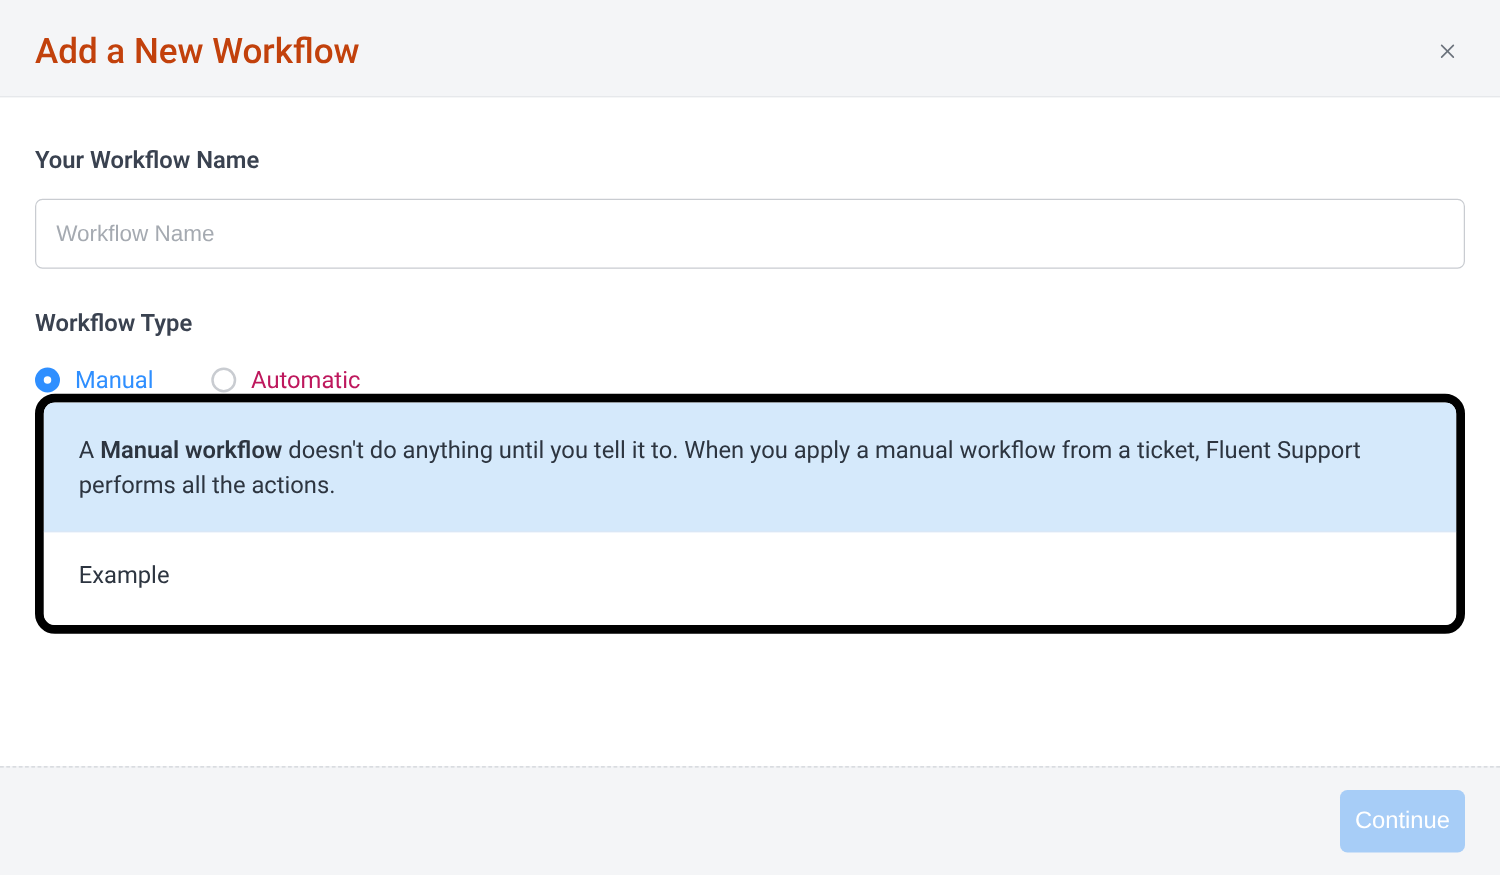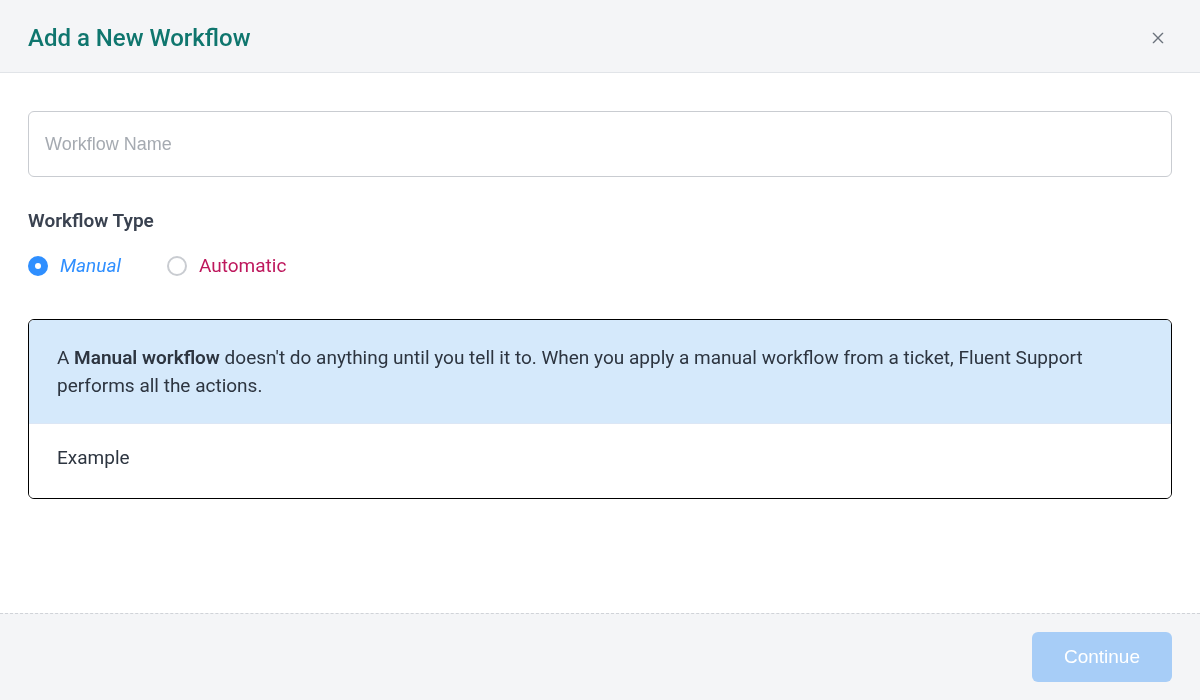--- a/index.html
+++ b/index.html
@@ -13,23 +13,23 @@
   }
   .modal-header {
     display: flex;
     align-items: center;
     justify-content: space-between;
     padding: 24px 28px 20px 28px;
     border-bottom: 1px solid #e1e4e8;
     background: #f4f5f7;
   }
   .modal-title {
-    font-size: 24px;
+    font-size: 28px;
     font-weight: 500;
-    color: #0f766e;
+    color: #c2410c;
   }
   .close-btn {
     width: 28px;
     height: 28px;
     display: flex;
     align-items: center;
     justify-content: center;
     cursor: pointer;
     color: #6b727c;
     border-radius: 4px;
@@ -42,21 +42,21 @@
     overflow: auto;
   }
   .field-label {
     font-size: 19px;
     font-weight: 600;
     color: #3a4250;
     margin-bottom: 20px;
   }
   .text-input {
     width: 100%;
-    height: 66px;
+    height: 56px;
     border: 1px solid #c9ccd1;
     border-radius: 6px;
     padding: 0 16px;
     font-size: 18px;
     color: #2d3540;
     background: #fff;
     outline: none;
   }
   .text-input::placeholder { color: #a5aab1; }
   .section-gap { margin-top: 32px; }
@@ -90,25 +90,24 @@
     content: "";
     width: 6px;
     height: 6px;
     background: #fff;
     border-radius: 50%;
   }
   .radio-label {
     font-size: 19px;
     color: #be185d;
   }
-  .radio-label.active { color: #2f8fff; font-style: italic; }
+  .radio-label.active { color: #2f8fff; }
   .info-card {
-    margin-top: 42px;
-    border: 1px solid #000000;
-    border-radius: 6px;
+    border: 7px solid #000000;
+    border-radius: 16px;
     overflow: hidden;
   }
   .info-top {
     background: #d5e9fb;
     padding: 24px 28px;
     font-size: 19px;
     line-height: 1.45;
     color: #2d3540;
     border-bottom: 1px solid #dbe6f5;
   }
@@ -128,21 +127,21 @@
     background: #f4f5f7;
     padding: 18px 28px;
     display: flex;
     justify-content: flex-end;
   }
   .continue-btn {
     background: #a7cdf7;
     color: #ffffff;
     border: none;
     border-radius: 6px;
-    padding: 14px 32px;
+    padding: 14px 12px;
     font-size: 19px;
     font-weight: 500;
     cursor: pointer;
   }
   b { font-weight: 600; }
 </style>
 </head>
 <body>
 
 <div class="modal">
@@ -152,20 +151,21 @@
     <div class="close-btn">
       <svg viewBox="0 0 24 24" fill="none" stroke="currentColor" stroke-width="2" stroke-linecap="round">
         <line x1="5" y1="5" x2="19" y2="19"></line>
         <line x1="19" y1="5" x2="5" y2="19"></line>
       </svg>
     </div>
   </div>
 
   <div class="modal-body">
 
+    <div class="field-label">Your Workflow Name</div>
     <input type="text" class="text-input" placeholder="Workflow Name" style="">
 
     <div class="section-gap">
       <div class="field-label">Workflow Type</div>
       <div class="radio-row">
         <div class="radio-item">
           <span class="radio-dot selected"></span>
           <span class="radio-label active">Manual</span>
         </div>
         <div class="radio-item">

